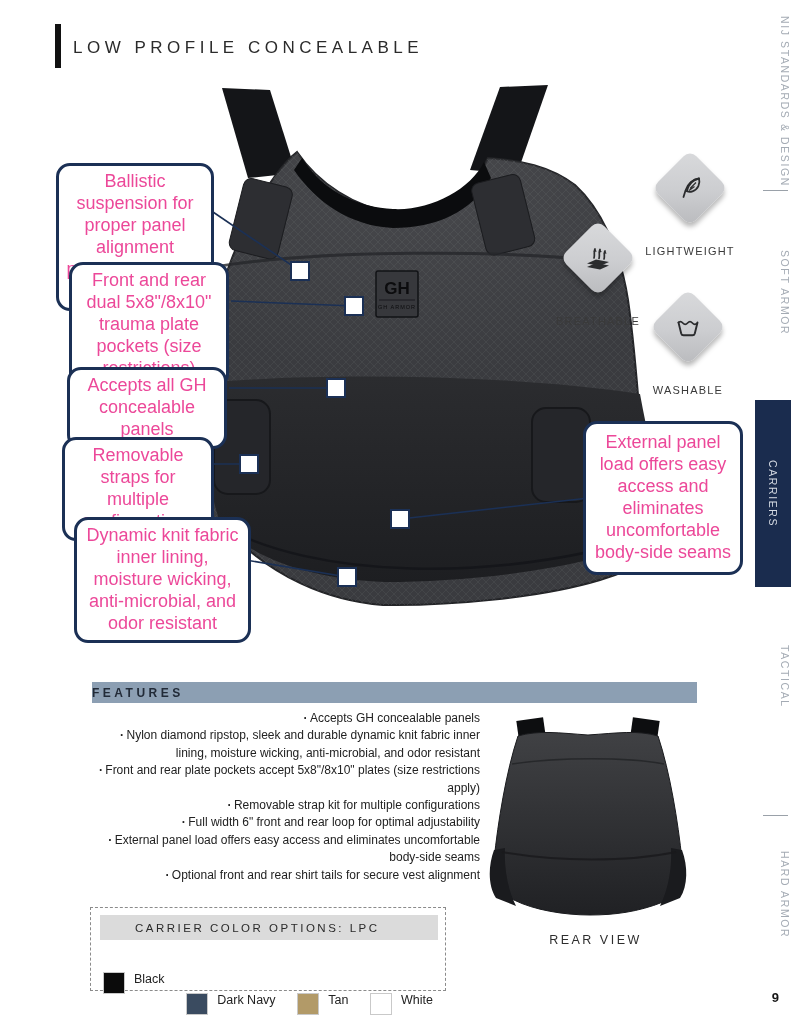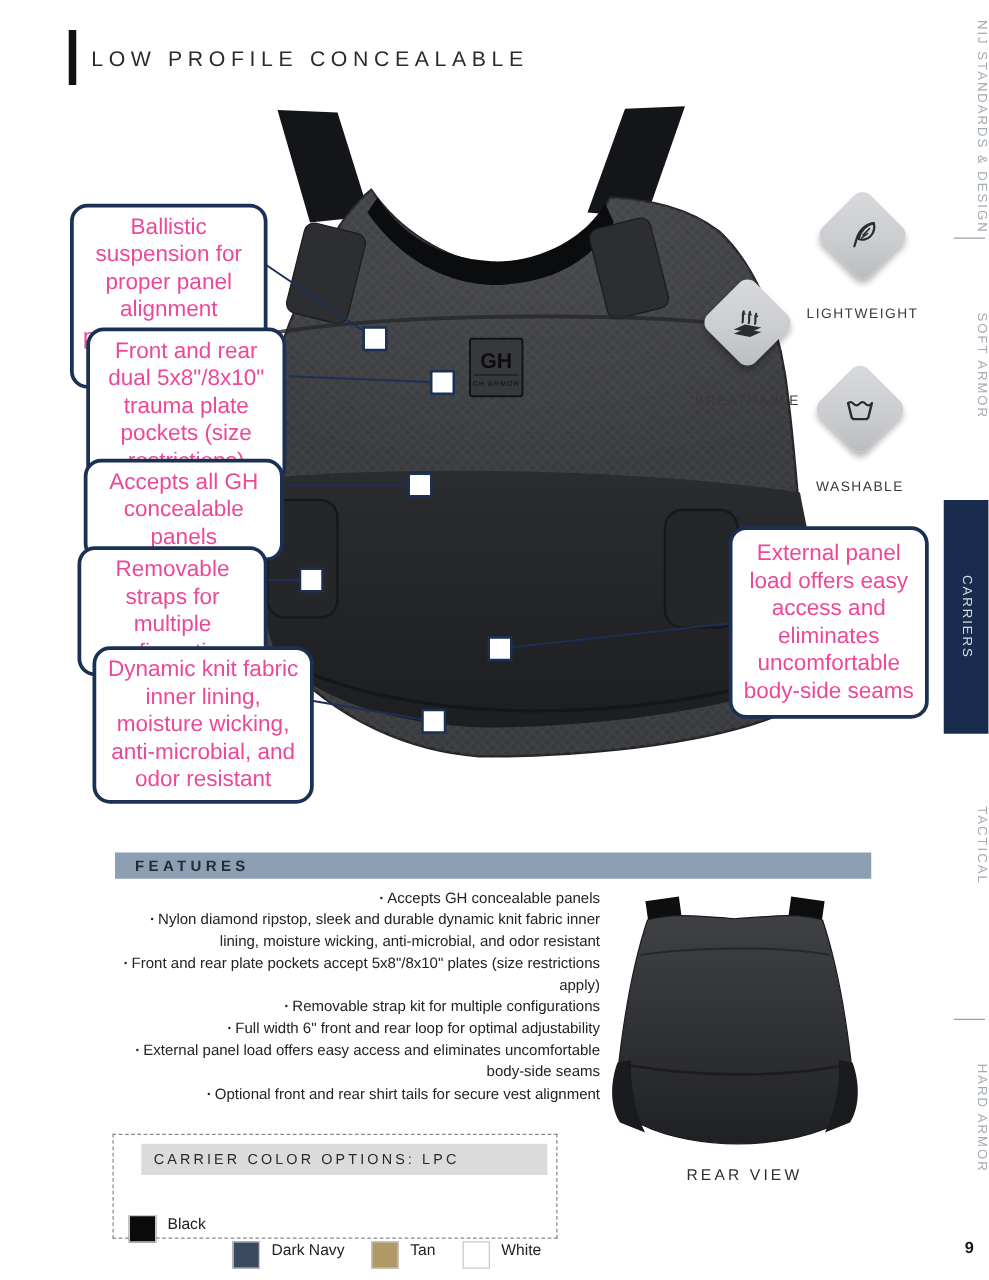--- a/index.html
+++ b/index.html
@@ -52,35 +52,35 @@
   .badge-label {
     position:absolute; left:0; top:83px; width:110px;
     font-size:11px; letter-spacing:1.2px; color:#3a3a3a; font-weight:400;margin-top:12px;
   }
 
   
   .features-bar {
     position:absolute; left:92px; top:682px; width:605px; height:21px;
     background:#8c9fb3; display:flex; align-items:center;
   }
-  .features-bar span { font-size:12px; letter-spacing:3.5px; color:#222b38; font-weight:600; padding-left:16px; }
+  .features-bar span { font-size:12px; letter-spacing:3.5px; color:#222b38; font-weight:600; }
   .features-list { position:absolute; left:92px; top:710px; width:388px; list-style:none;text-align:right; }
   .features-list li {
     font-size:12px; line-height:17.4px; color:#222; padding-left:11px; text-indent:-11px;
   }
   .features-list li::before { content:"\00B7\2009"; font-weight:700; color:#222; }
 
   
   .colorbox {
     position:absolute; left:90px; top:907px; width:356px; height:84px;
     border:1px dashed #8b8b8b; background:#fff;
   }
   .colorbox-hdr {
-    margin:7px 7px 0 22px; height:25px; background:#dbdbdb;
-    display:flex; align-items:center;
+    margin:7px 7px 0 9px; height:25px; background:#dbdbdb;
+    display:flex; align-items:center;padding-left:25px;
   }
   .colorbox-hdr span { font-size:11.5px; letter-spacing:2.5px; color:#2a2a2a; padding-left:10px; }
   .swatch-row { display:flex; align-items:center; margin:10px 12px 0 12px; }
   .swatch { width:22px; height:22px; border:1px solid #c9c9c9; flex:none; }
   .swatch-label { font-size:12.5px; color:#222; margin-left:9px; }
   .swatch-pair { display:flex; align-items:flex-start; }
   .swatch-pair + .swatch-pair { margin-left:auto;margin-top:43px; }
 
   
   .rear-fig { position:absolute; left:478px; top:702px; width:235px; }

